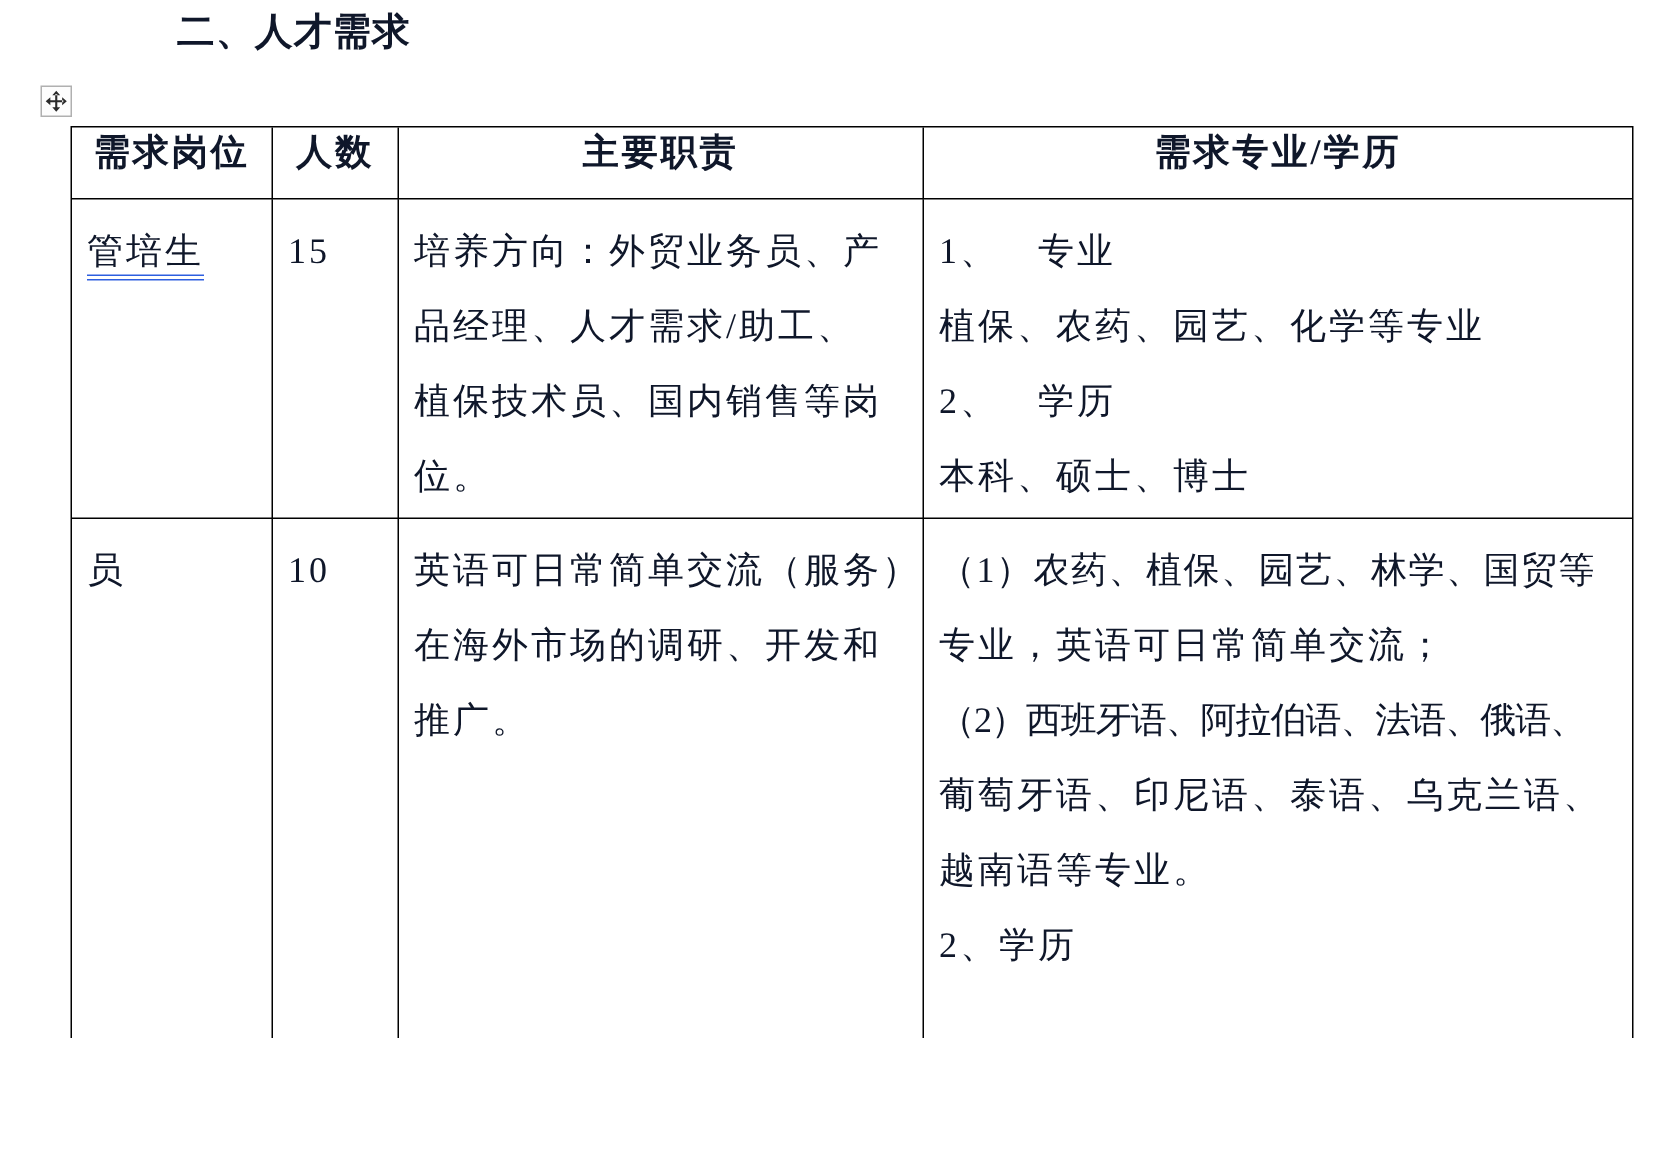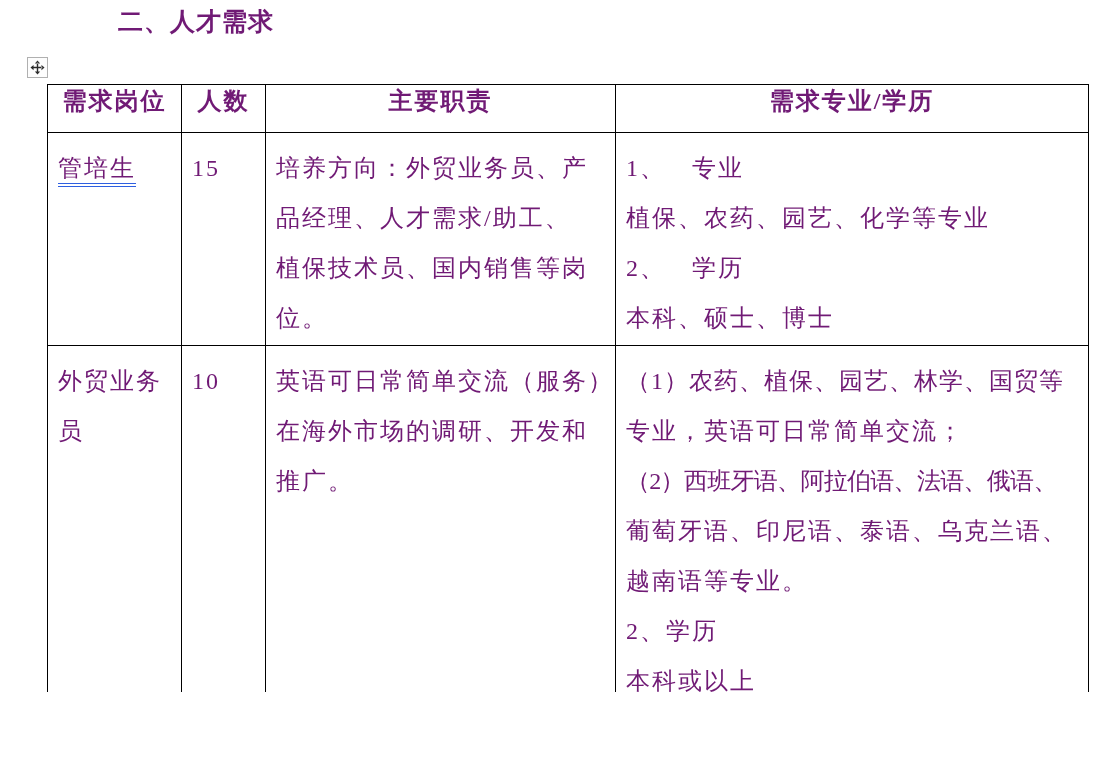--- a/index.html
+++ b/index.html
@@ -4,21 +4,21 @@
 <style>
   * { margin: 0; padding: 0; box-sizing: border-box; }
   html, body { background: #ffffff; }
   .page {
     position: relative;
     width: 1111px;
     height: 692px;
     background: #ffffff;
     overflow: hidden;
     font-family: "Liberation Serif", "DejaVu Serif", serif;
-    color: #701a75;
+    color: #0f172a;
   }
   .heading {
     position: absolute;
     left: 118px;
     top: 4px;
     font-size: 25px;
     font-weight: bold;
     letter-spacing: 1px;
     line-height: 36px;
     white-space: nowrap;
@@ -137,39 +137,37 @@
       <span class="ln">位。</span>
     </div>
     <div class="cell bd last-col">
       <span class="ln">1、　专业</span>
       <span class="ln">植保、农药、园艺、化学等专业</span>
       <span class="ln">2、　学历</span>
       <span class="ln">本科、硕士、博士</span>
     </div>
 
     <div class="cell bd last-row">
-      <span class="ln">外贸业务</span>
       <span class="ln">员</span>
     </div>
     <div class="cell bd last-row">
       <span class="ln">10</span>
     </div>
     <div class="cell bd last-row">
       <span class="ln">英语可日常简单交流（服务）</span>
       <span class="ln">在海外市场的调研、开发和</span>
       <span class="ln">推广。</span>
     </div>
     <div class="cell bd last-col last-row">
       <span class="ln snug">（1）农药、植保、园艺、林学、国贸等</span>
       <span class="ln">专业，英语可日常简单交流；</span>
       <span class="ln tight">（2）西班牙语、阿拉伯语、法语、俄语、</span>
       <span class="ln">葡萄牙语、印尼语、泰语、乌克兰语、</span>
       <span class="ln">越南语等专业。</span>
       <span class="ln">2、学历</span>
-      <span class="ln">本科或以上</span>
     </div>
 
   </div>
 
   <div class="resize-handle">
     <span></span>
   </div>
 
 </div>
 

